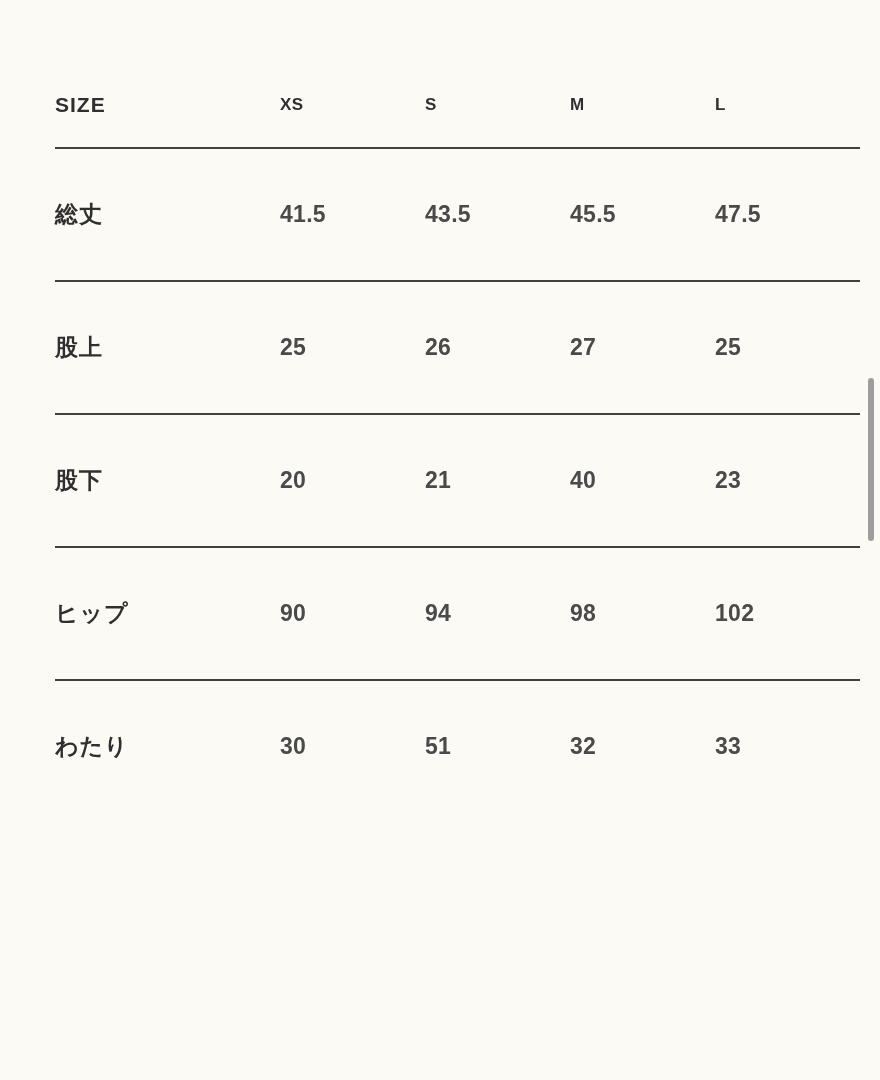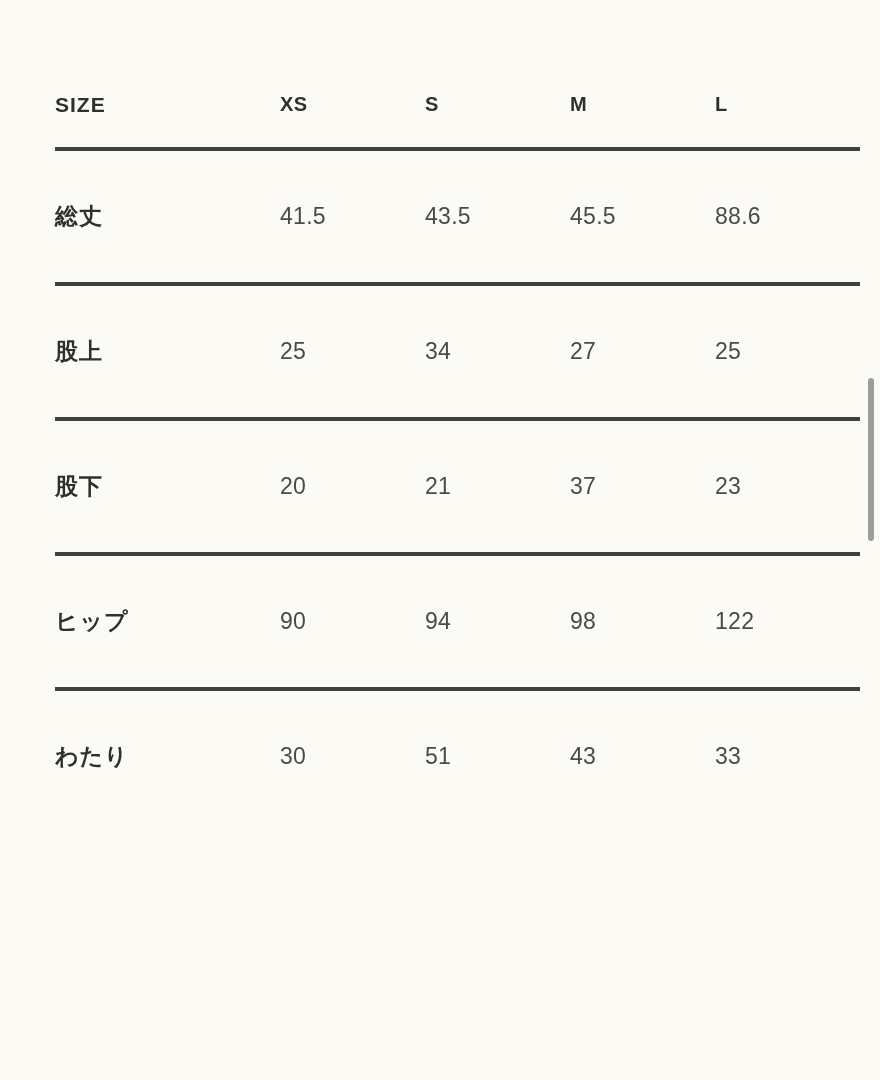--- a/index.html
+++ b/index.html
@@ -33,42 +33,42 @@
   .size-table col.col-label { width: 225px; }
   .size-table col.col-size  { width: 145px; }
   .size-table th,
   .size-table td {
     text-align: left;
     vertical-align: middle;
     padding: 0;
   }
   .size-table thead th {
     height: 85px;
-    font-size: 20px;
+    font-size: 17px;
     font-weight: bold;
     letter-spacing: 0.5px;
     color: #2f2f2f;
   }
   .size-table thead th.label-head {
     font-size: 21px;
     letter-spacing: 1px;
   }
   .size-table tbody tr {
-    border-top: 4px solid #404040;
+    border-top: 2px solid #404040;
   }
   .size-table tbody th {
     height: 131px;
     font-size: 23px;
     font-weight: bold;
     color: #2f2f2f;
     letter-spacing: 1px;
   }
   .size-table tbody td {
     font-size: 23px;
-    font-weight: normal;
+    font-weight: bold;
     color: #4a4a4a;
     letter-spacing: 0.3px;
   }
   .scrollbar-track {
     position: absolute;
     right: 6px;
     top: 0;
     width: 8px;
     height: 1080px;
     background: transparent;
@@ -105,48 +105,48 @@
         <th>M</th>
         <th>L</th>
       </tr>
     </thead>
     <tbody>
       <tr>
         <th>総丈</th>
         <td>41.5</td>
         <td>43.5</td>
         <td>45.5</td>
-        <td>88.6</td>
+        <td>47.5</td>
       </tr>
       <tr>
         <th>股上</th>
         <td>25</td>
-        <td>34</td>
+        <td>26</td>
         <td>27</td>
         <td>25</td>
       </tr>
       <tr>
         <th>股下</th>
         <td>20</td>
         <td>21</td>
-        <td>37</td>
+        <td>40</td>
         <td>23</td>
       </tr>
       <tr>
         <th>ヒップ</th>
         <td>90</td>
         <td>94</td>
         <td>98</td>
-        <td>122</td>
+        <td>102</td>
       </tr>
       <tr>
         <th>わたり</th>
         <td>30</td>
         <td>51</td>
-        <td>43</td>
+        <td>32</td>
         <td>33</td>
       </tr>
     </tbody>
   </table>
 
   <div class="scrollbar-track"></div>
   <div class="scrollbar-thumb"></div>
 
 </div>
 

